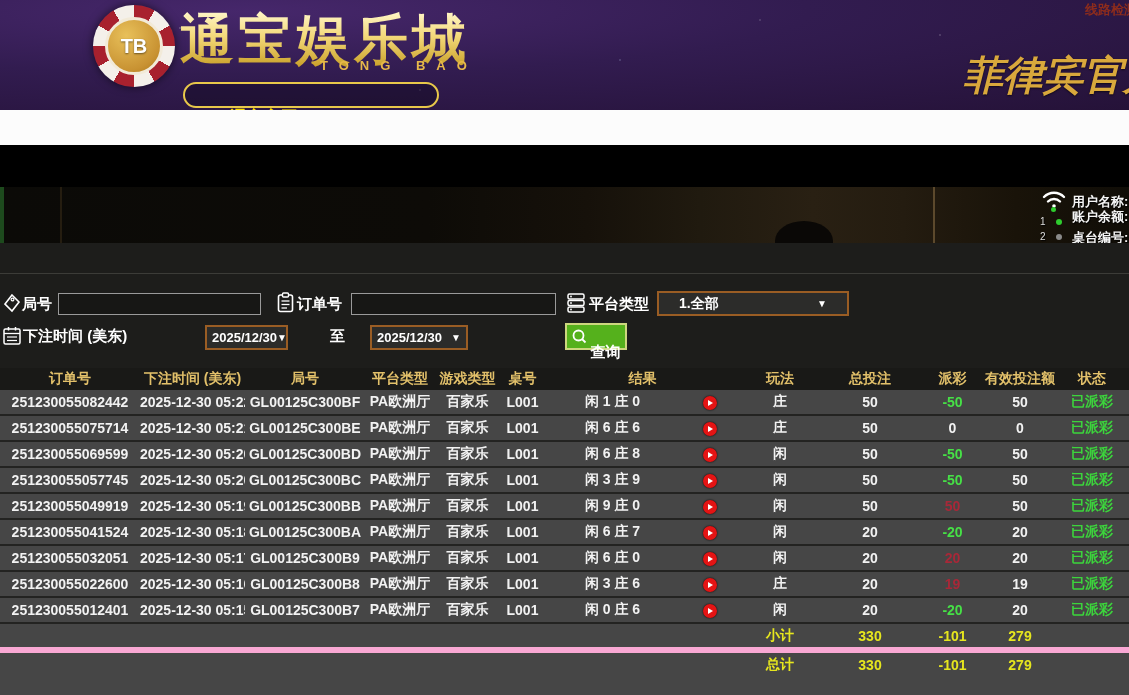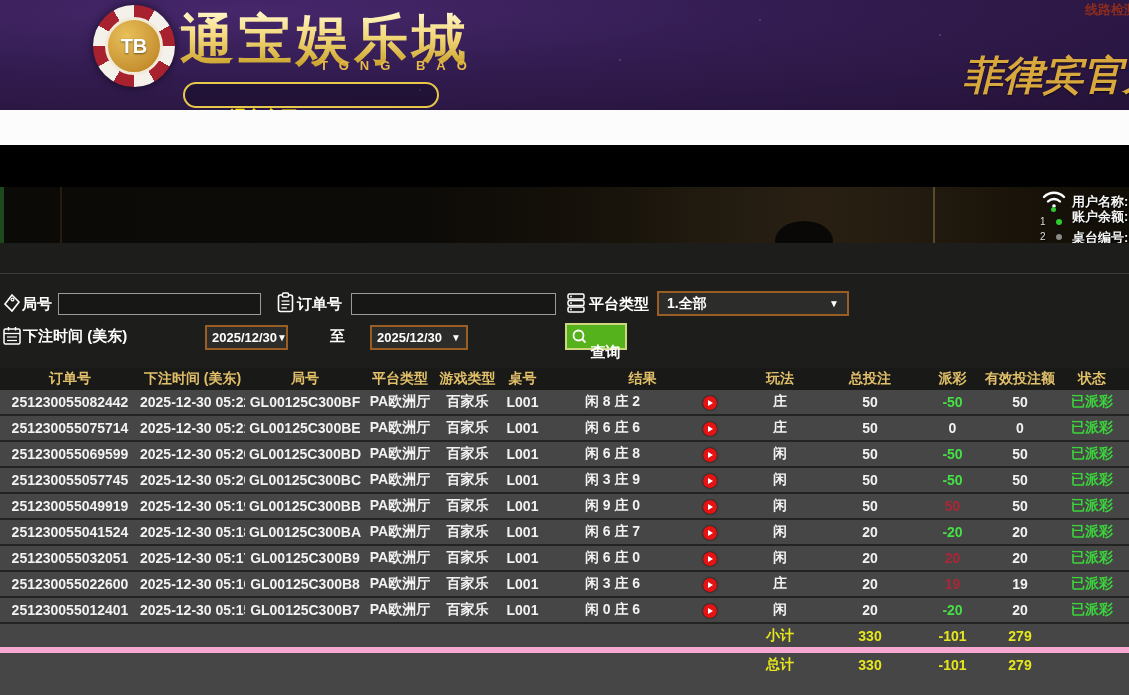--- a/index.html
+++ b/index.html
@@ -56,21 +56,21 @@
   .vb-bullet{position:absolute;left:32px;width:6px;height:6px;border-radius:50%;}
 
   
   .content{position:absolute;top:243px;left:0;width:1129px;height:452px;background:#1d1d1b;}
   .form-sep{position:absolute;top:30px;left:0;width:1129px;height:1px;background:#3c3c38;}
   .f-label{position:absolute;color:#fff;font-weight:bold;font-size:15px;white-space:nowrap;}
   .f-icon{position:absolute;width:17px;height:19px;}
   .txt-input{position:absolute;height:22px;background:#171715;border:1px solid #9a9a9a;color:#eee;
     font-size:13px;padding:0 4px;box-sizing:border-box;}
   .sel{position:absolute;background:#2c2c2a;border:2px solid #9a5d24;color:#fff;font-weight:bold;
-    font-size:14px;display:flex;align-items:center;box-sizing:border-box;padding:0 8px;cursor:pointer;}
+    font-size:14px;display:flex;align-items:center;box-sizing:border-box;padding:0 20px;cursor:pointer;}
   .sel .arrow{margin-left:auto;font-size:10px;color:#fff;}
   .btn-search{position:absolute;left:565px;top:80px;width:62px;height:27px;background:#55b11c;
     border:2px solid #cdd77e;display:flex;align-items:center;justify-content:center;gap:4px;cursor:pointer;box-sizing:border-box;}
   .btn-search span{color:#fff;font-weight:bold;font-size:15px;margin-top:32px;}
 
   
   .tbl{position:absolute;top:125px;left:0;width:1129px;border-collapse:collapse;table-layout:fixed;}
   .tbl th{background:#191917;color:#e2c06a;font-weight:bold;font-size:14px;height:22px;padding:0;}
   .tbl td{background:#464646;color:#f2f2f2;font-size:14px;font-weight:bold;text-align:center;
     height:24px;padding:0;border-bottom:2px solid #232321;overflow:hidden;white-space:nowrap;}
@@ -234,21 +234,21 @@
         </tr>
       </thead>
       <tbody>
   <tr>
     <td>251230055082442</td>
     <td>2025-12-30 05:22:06</td>
     <td>GL00125C300BF</td>
     <td>PA欧洲厅</td>
     <td>百家乐</td>
     <td>L001</td>
-    <td>闲 8 庄 2</td>
+    <td>闲 1 庄 0</td>
     <td><span class="play-btn"></span></td>
     <td>庄</td>
     <td>50</td>
     <td class="neg">-50</td>
     <td>50</td>
     <td class="status">已派彩</td>
   </tr>
 
   <tr>
     <td>251230055075714</td>

